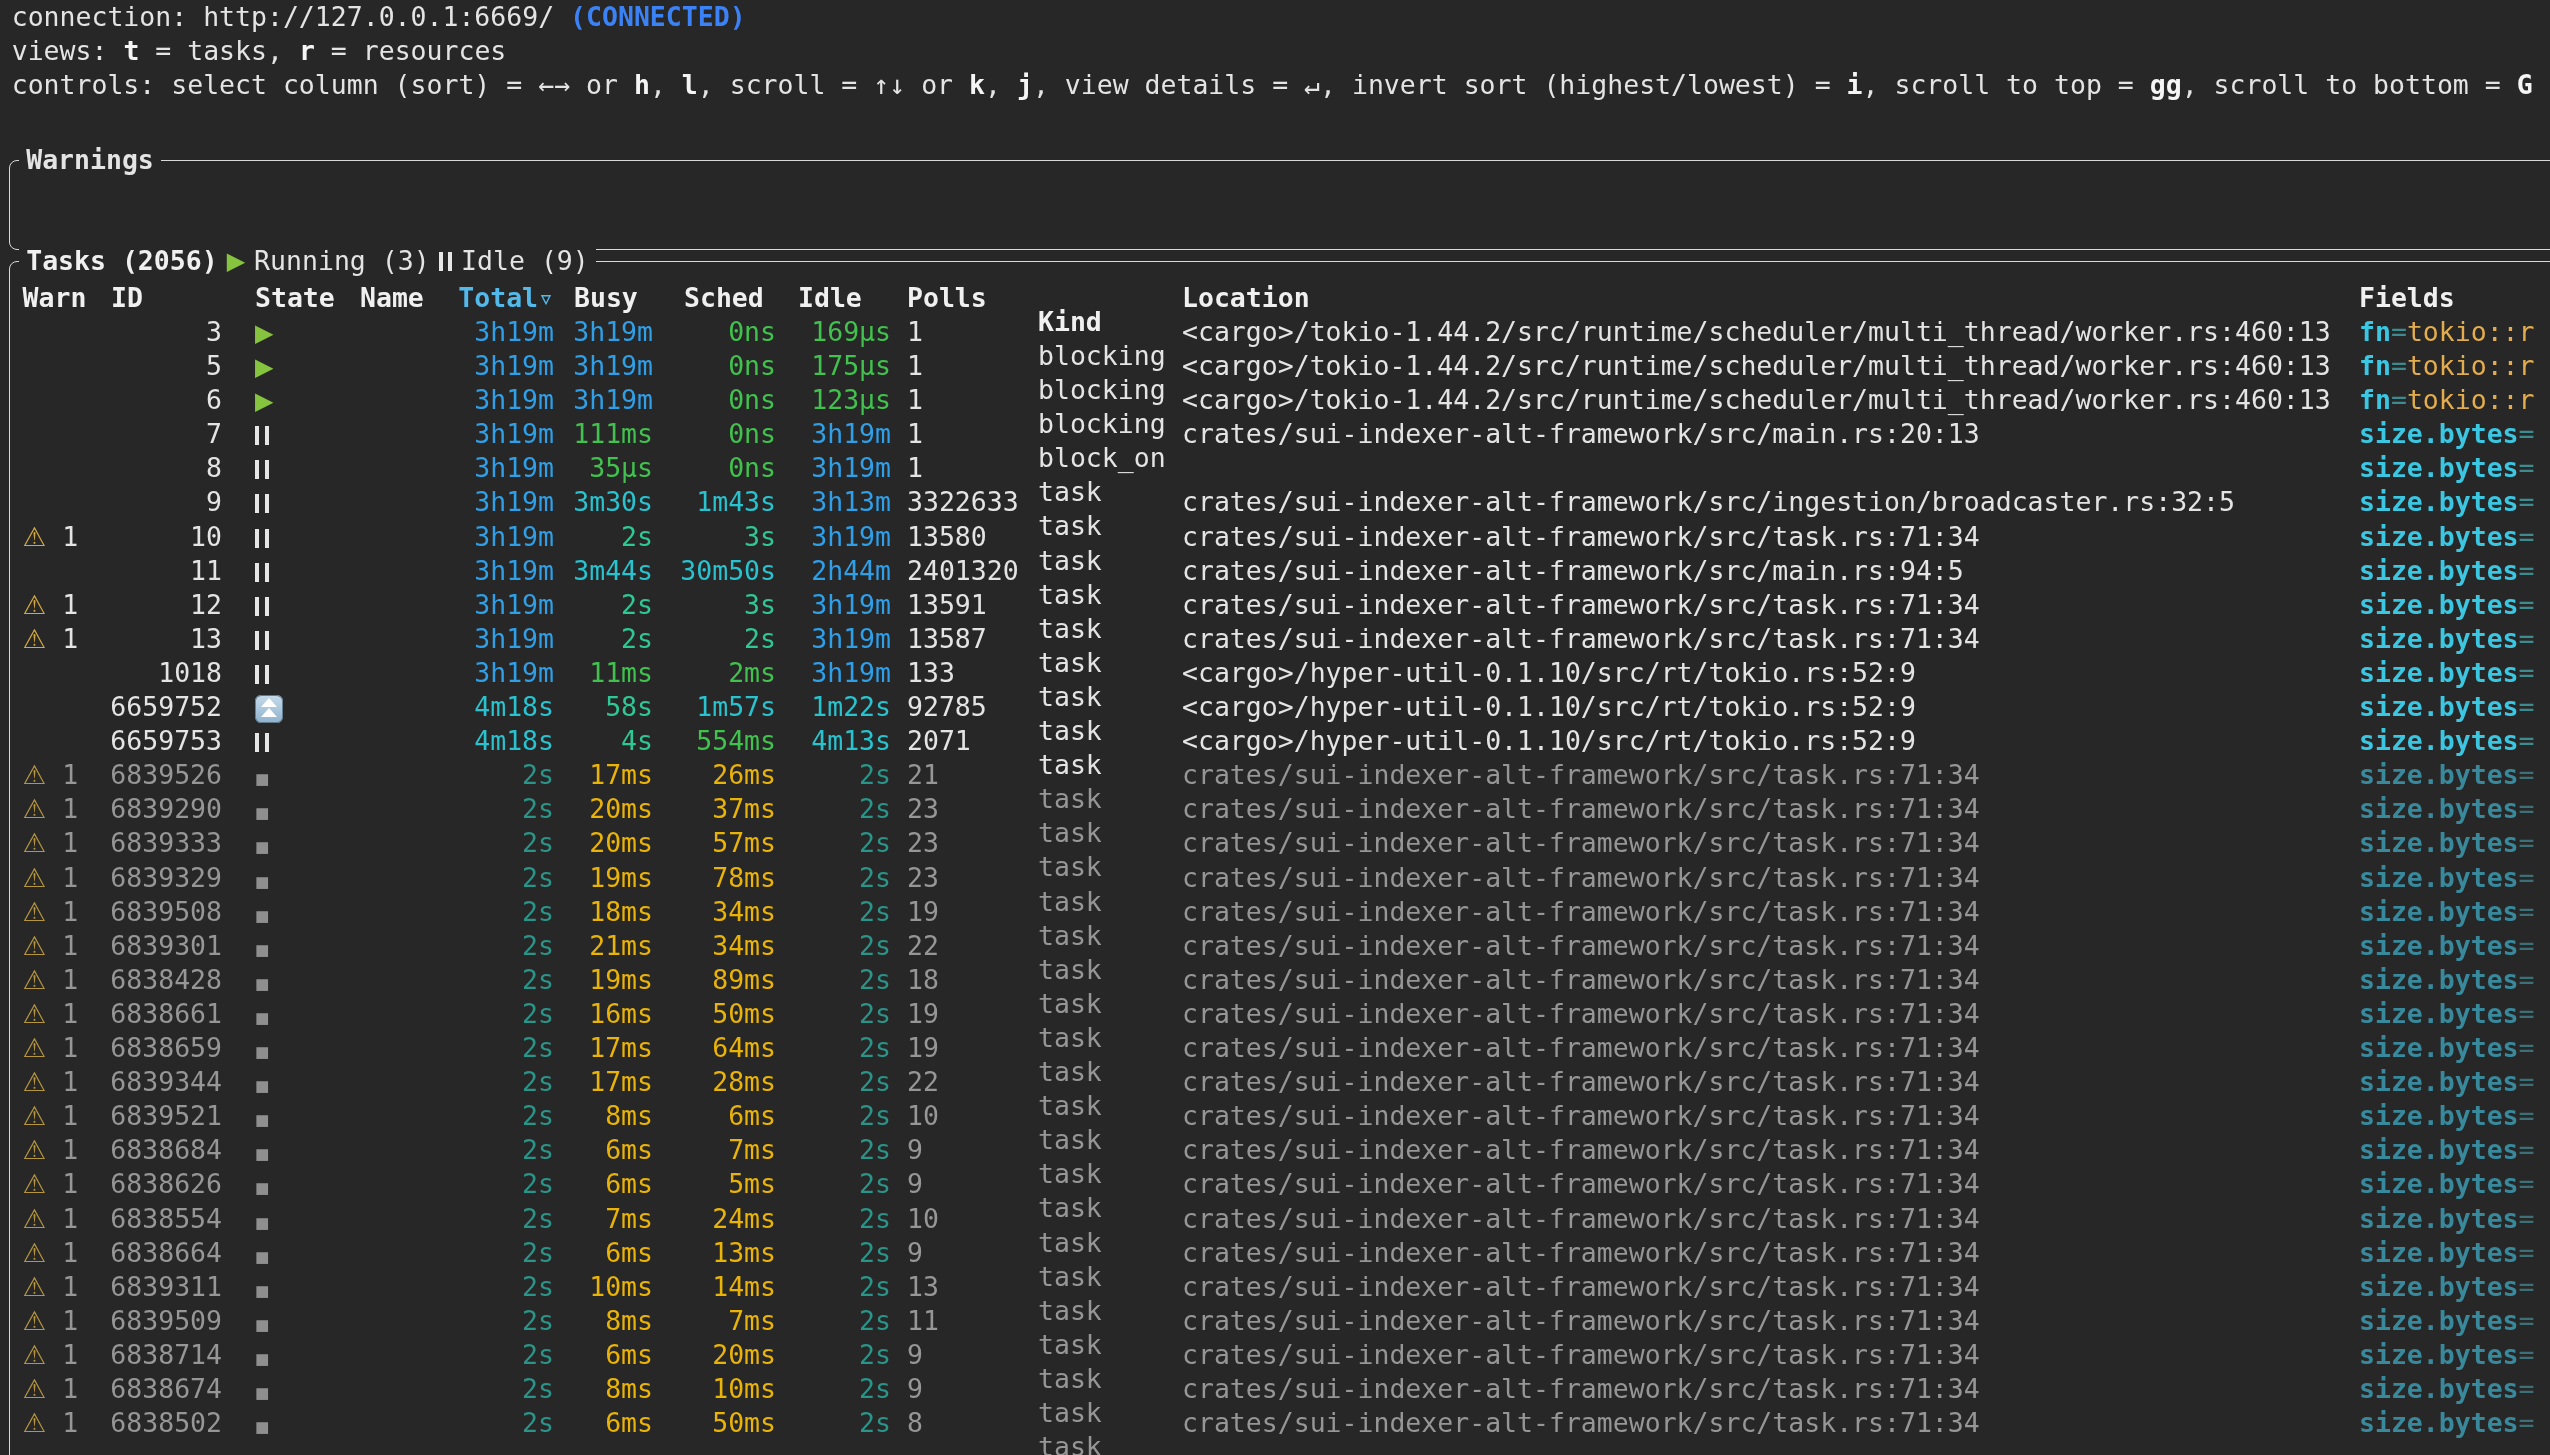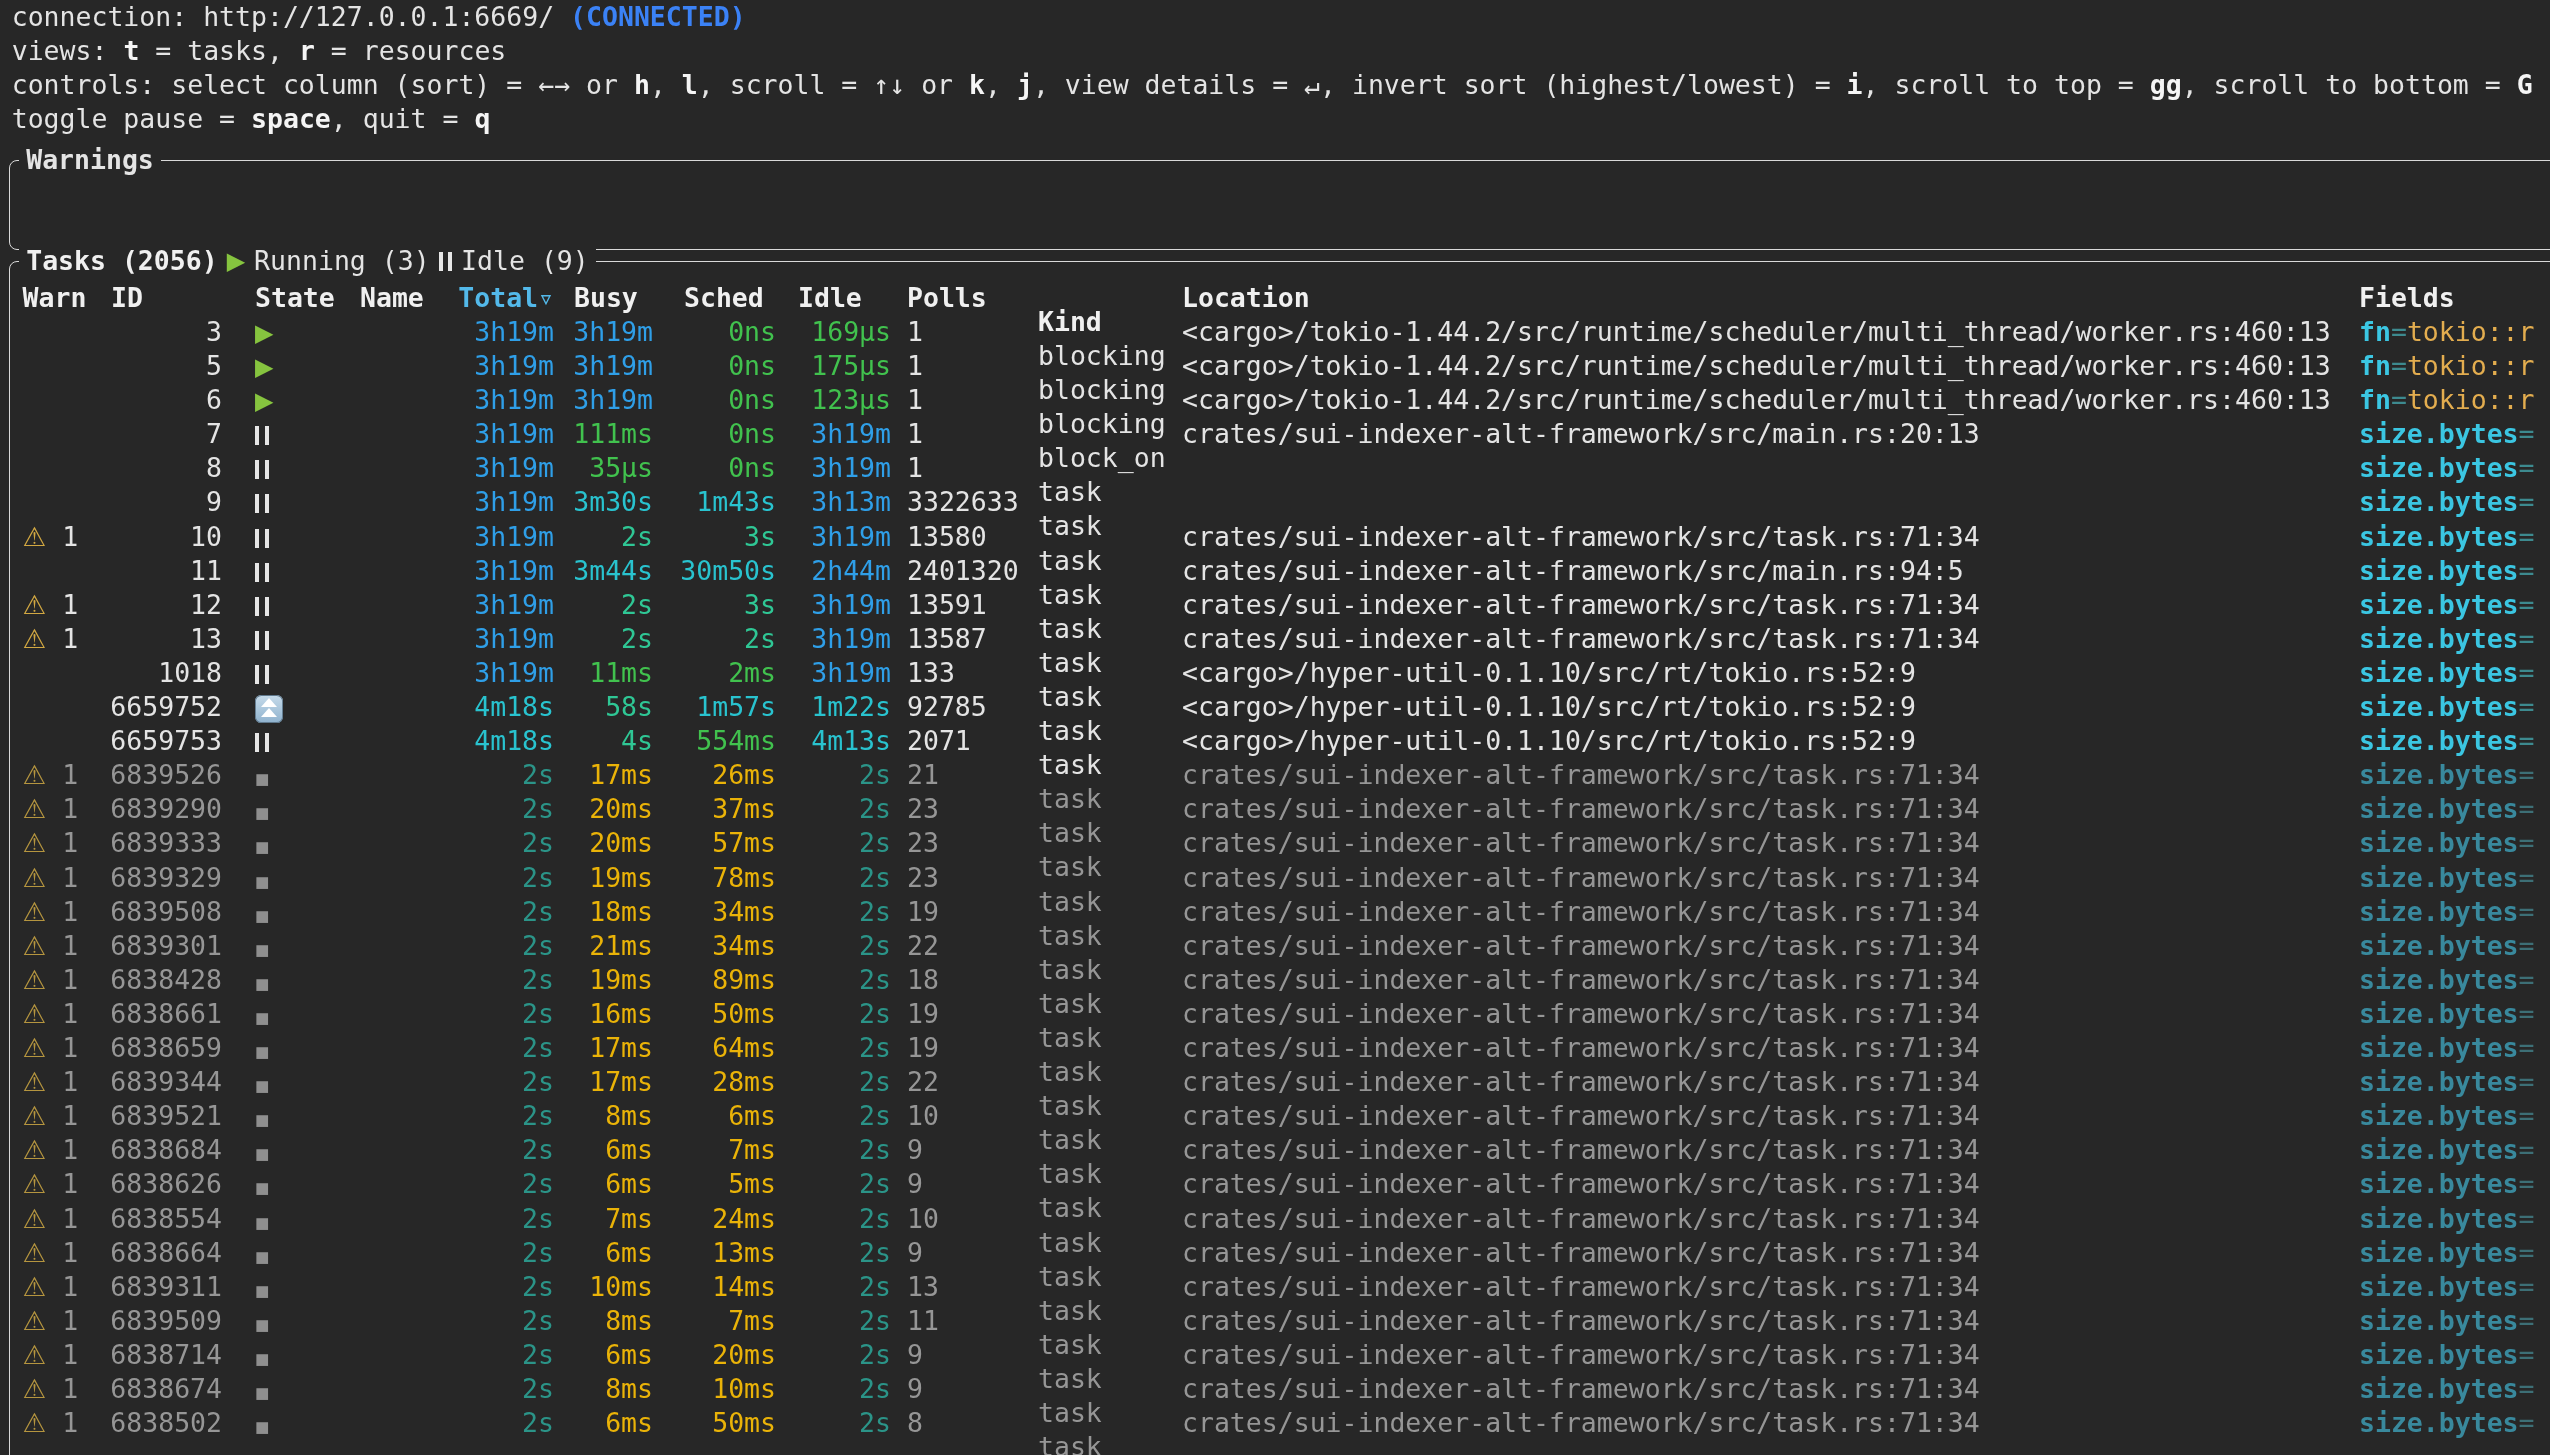--- a/index.html
+++ b/index.html
@@ -80,21 +80,20 @@
   .warn-count{color:#e4e4e4;}
   .trow.dim .warn-count{color:#969696;}
 </style>
 </head>
 <body>
 
 <div class="screen">
   <div class="term-line" style="top:0"><span>connection: http://127.0.0.1:6669/ </span><span class="seg-status-connected">(CONNECTED)</span></div>
   <div class="term-line" style="top:34px"><span>views: </span><span class="seg-key">t</span><span> = tasks, </span><span class="seg-key">r</span><span> = resources</span></div>
   <div class="term-line" style="top:68px"><span>controls: select column (sort) = ←→ or </span><span class="seg-key">h</span><span>, </span><span class="seg-key">l</span><span>, scroll = ↑↓ or </span><span class="seg-key">k</span><span>, </span><span class="seg-key">j</span><span>, view details = ↵, invert sort (highest/lowest) = </span><span class="seg-key">i</span><span>, scroll to top = </span><span class="seg-key">gg</span><span>, scroll to bottom = </span><span class="seg-key">G</span></div>
-  <div class="term-line" style="top:102px"><span>toggle pause = </span><span class="seg-key">space</span><span>, quit = </span><span class="seg-key">q</span></div>
 
   <div class="panel" style="left:9px;top:160px;width:2556px;height:90px;">
     <span class="panel-title t-bold" style="font-weight:bold;">Warnings</span>
   </div>
 
   <div class="panel" style="left:9px;top:261px;width:2556px;height:1220px;">
     <div class="panel-title"><span class="seg-bold">Tasks (2056)</span><span class="state-run">▶</span><span>Running (3)</span><span class="pause-icon"></span><span>Idle (9)</span></div>
     <div id="header-row">
         <span class="hcell col-warn">Warn</span>
         <span class="hcell col-id">ID</span>
@@ -177,20 +176,21 @@
         <div class="trow" style="top: 170px;">
           <span class="cell col-warn"></span>
           <span class="cell col-id">9</span>
           <span class="cell col-state"><span class="pause-icon"></span></span>
           <span class="cell col-total dur-blue">3h19m</span>
           <span class="cell col-busy dur-cyan">3m30s</span>
           <span class="cell col-sched dur-cyan">1m43s</span>
           <span class="cell col-idle dur-blue">3h13m</span>
           <span class="cell col-polls">3322633</span>
           <span class="cell col-kind">task</span>
+          <span class="cell col-location">crates/sui-indexer-alt-framework/src/ingestion/broadcaster.rs:32:5</span>
           <span class="cell col-fields"><span class="f-key">size.bytes</span><span class="f-eq">=</span></span>
         </div>
         <div class="trow" style="top: 205px;">
           <span class="cell col-warn"><span class="warn-tri">⚠</span><span class="warn-count"> 1</span></span>
           <span class="cell col-id">10</span>
           <span class="cell col-state"><span class="pause-icon"></span></span>
           <span class="cell col-total dur-blue">3h19m</span>
           <span class="cell col-busy dur-teal">2s</span>
           <span class="cell col-sched dur-teal">3s</span>
           <span class="cell col-idle dur-blue">3h19m</span>

